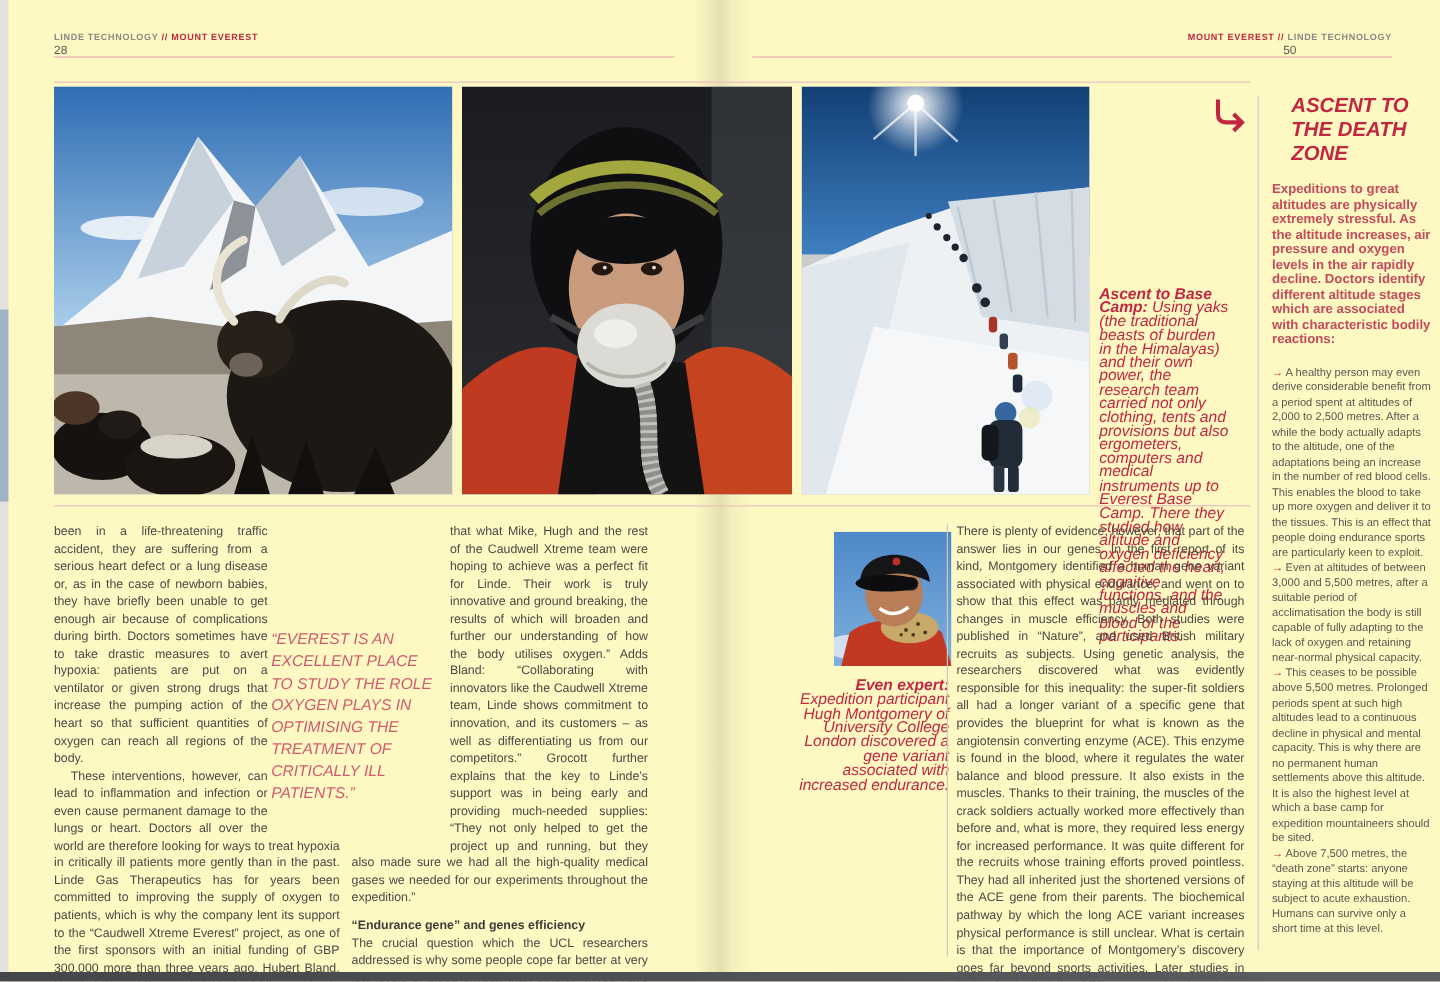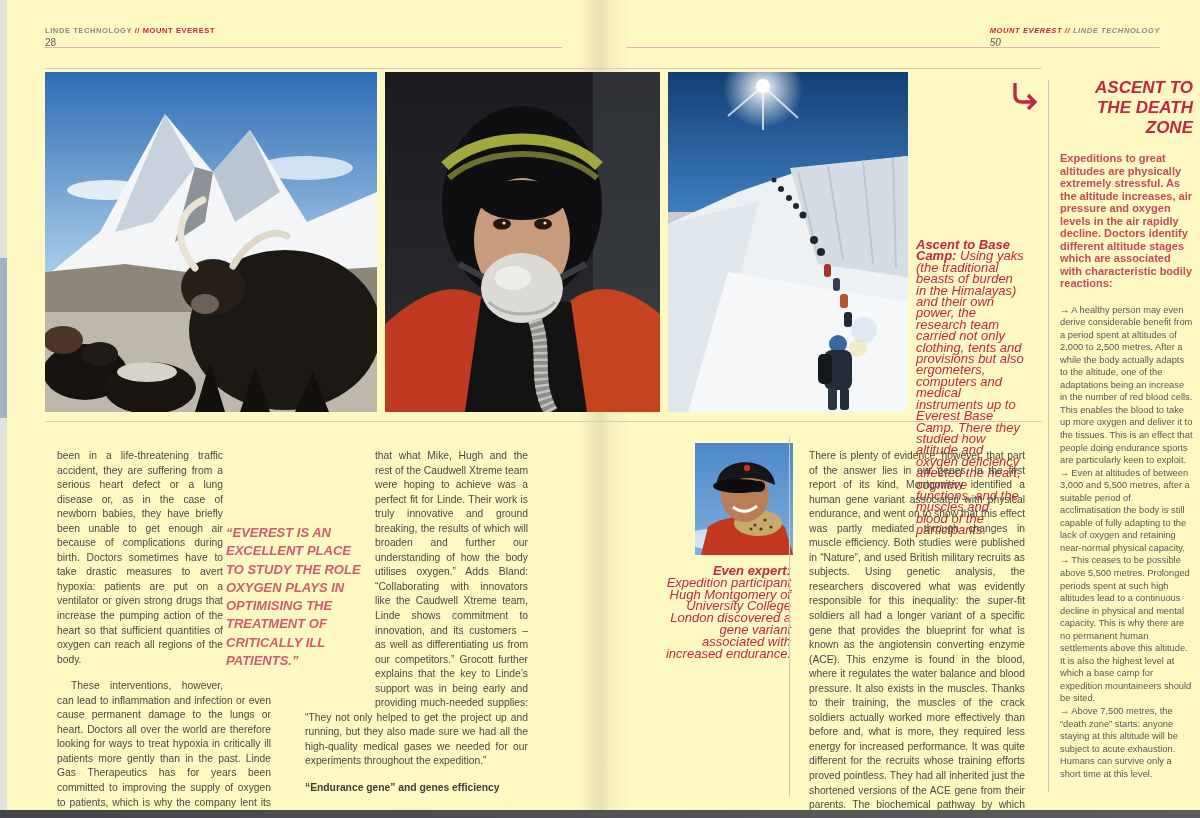--- a/index.html
+++ b/index.html
@@ -8,21 +8,21 @@
   
   .edge-left{position:absolute;left:0;top:0;width:7px;height:818px;background:#e2e2de;}
   .edge-left-photo{position:absolute;left:0;top:258px;width:7px;height:160px;background:#9fb3c2;}
   .edge-bottom{position:absolute;left:0;top:810px;width:1200px;height:8px;background:linear-gradient(90deg,#44464a,#5b5d60);}
   .gutter{position:absolute;left:578px;top:0;width:52px;height:810px;
     background:linear-gradient(90deg,rgba(0,0,0,0) 0%,rgba(0,0,0,0.10) 45%,rgba(0,0,0,0.04) 60%,rgba(0,0,0,0) 100%);}
   
   .hdr{position:absolute;top:26px;font-size:7.5px;font-weight:bold;letter-spacing:.6px;color:#8b8884;}
   .hdr .red{color:#c2263f;}
   .hdr-left{left:45px;}
-  .hdr-right{right:40px;text-align:left;font-style:italic;}
+  .hdr-right{right:40px;text-align:center;}
   .pagenum{font-size:10px;font-weight:normal;letter-spacing:0;color:#5a5753;margin-top:2px;}
   .hdr-rule{position:absolute;top:47px;height:1px;background:#e3aeb4;}
   .hdr-rule.l{left:45px;width:517px;}
   .hdr-rule.r{left:627px;width:533px;}
   
   .hairline{position:absolute;left:45px;width:997px;height:1px;background:#eebfc4;}
   .photo{position:absolute;top:72px;height:340px;overflow:hidden;background:#ccc;}
   .photo svg{display:block;width:100%;height:100%;}
   #photo-yak{left:45px;width:332px;}
   #photo-mask{left:385px;width:275px;}
@@ -32,35 +32,35 @@
   
   .caption{font-style:italic;color:#c22742;font-size:13px;line-height:11.4px;}
   .caption b{font-weight:bold;}
   #cap-ascent{position:absolute;left:916px;top:239px;width:108px;}
   #cap-gene{position:absolute;left:660px;top:565px;width:131px;text-align:right;line-height:11.8px;}
   
   .bodycol{position:absolute;top:437px;font-size:10.3px;line-height:14.55px;text-align:justify;color:#4a4844;}
   #col1{left:45px;width:238px;}
   #col2{left:293px;width:247px;}
   #rcol{left:797px;top:437px;width:240px;}
-  .bodycol p{margin:12px;}
+  .bodycol p{margin:0;}
   .indent{text-indent:14px;}
   .spacer-r{float:right;width:60px;height:172px;margin-top:84px;}
   .spacer-l{float:left;width:82px;height:152px;margin-top:113px;}
   .subhead{font-weight:bold;color:#3e3c38;margin-top:8px !important;}
   
   #pullquote{position:absolute;left:226px;top:524px;width:140px;font-size:13px;line-height:18.3px;
-    font-style:italic;font-weight:bold;color:#d25a70;text-align:left;}
+    font-style:italic;font-weight:normal;color:#d25a70;text-align:left;}
   
   .vrule{position:absolute;width:1px;background:#ccc9c4;}
   #rule-mid{left:789px;top:437px;height:360px;}
   #rule-side{left:1048px;top:80px;height:712px;}
   
   #sidebar{position:absolute;left:1060px;top:78px;width:133px;}
-  #sidebar .title{font-size:17px;line-height:20px;font-style:italic;font-weight:600;color:#c22742;margin:0 0 14px 1px;text-align:right;}
+  #sidebar .title{font-size:17px;line-height:20px;font-style:italic;font-weight:600;color:#c22742;margin:0 0 14px 16px;}
   #sidebar .intro{font-size:11px;line-height:12.5px;font-weight:bold;color:#c44a5c;margin:0 0 14px 0;}
   #sidebar .bullet{font-size:9.3px;line-height:12.55px;color:#5b5750;margin:0;}
   #sidebar .b-arrow{color:#c2263f;font-weight:bold;margin-right:2px;}
   #ascent-arrow{position:absolute;left:1010px;top:82px;width:32px;height:30px;}
 </style>
 </head>
 <body>
 
 <div class="spread">
 

